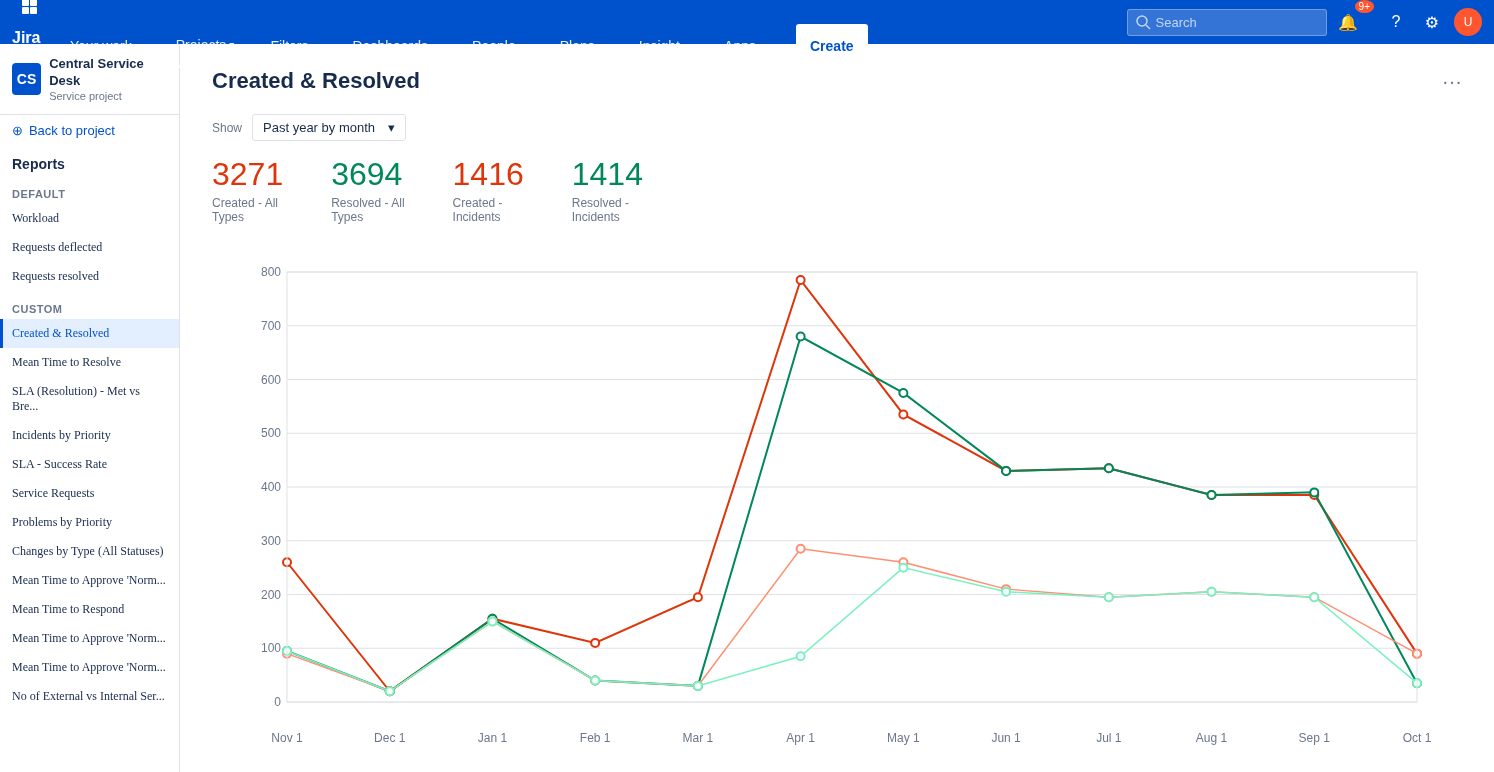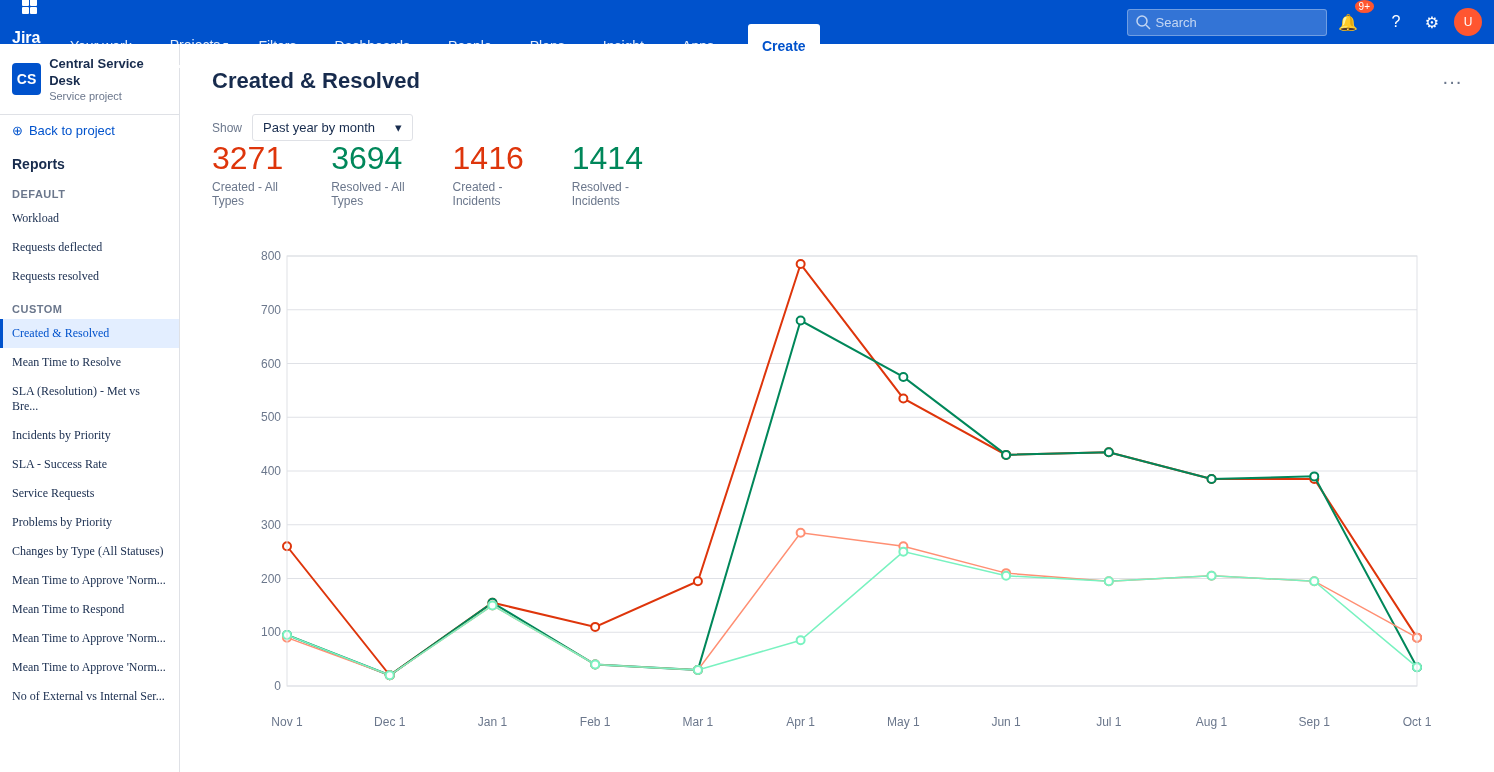--- a/index.html
+++ b/index.html
@@ -6,21 +6,21 @@
     body { font-family: -apple-system, BlinkMacSystemFont, 'Segoe UI', sans-serif; font-size: 14px; background: #fff; color: #172b4d; }
 
     
     .top-nav {
       display: flex; align-items: center; height: 44px;
       background: #0052cc; padding: 0 12px; gap: 8px;
       position: fixed; top: 0; left: 0; right: 0; z-index: 100;
     }
     .nav-logo { display: flex; align-items: center; gap: 6px; color: #fff; font-weight: 700; font-size: 16px; flex-direction: column; }
     .nav-logo-icon { width: 24px; height: 24px; }
-    .nav-items { display: flex; align-items: flex-end; gap: 10px; flex: 1; margin-top: 48px; }
+    .nav-items { display: flex; align-items: flex-end; gap: 16px; flex: 1; margin-top: 48px; }
     .nav-item { color: #fff; padding: 0 10px; height: 44px; display: flex; align-items: center; font-size: 14px; cursor: pointer; opacity: 0.9; }
     .nav-item.active { border-bottom: 3px solid #fff; }
     .nav-item-arrow { font-size: 10px; margin-left: 3px; }
     .nav-create { background: #fff; color: #0052cc; border: none; padding: 14px 14px; border-radius: 3px; font-weight: 600; cursor: pointer; font-size: 14px; margin-left: 6px; }
     .nav-right { display: flex; align-items: center; gap: 8px; margin-left: auto; }
     .nav-search { background: rgba(255,255,255,0.2); border: 1px solid rgba(255,255,255,0.3); border-radius: 3px; padding: 5px 10px; color: #fff; width: 200px; font-size: 13px; }
     .nav-search::placeholder { color: rgba(255,255,255,0.7); }
     .nav-icon-btn { color: #fff; width: 28px; height: 28px; display: flex; align-items: center; justify-content: center; cursor: pointer; border-radius: 50%; font-size: 16px; }
     .nav-avatar { width: 28px; height: 28px; border-radius: 50%; background: #ff5630; display: flex; align-items: center; justify-content: center; color: #fff; font-size: 12px; }
     .notif-badge { background: #ff5630; color: #fff; border-radius: 50%; font-size: 10px; padding: 1px 4px; margin-left: -8px; margin-top: -8px; min-width: 16px; text-align: center; }
@@ -41,23 +41,23 @@
 
     
     .main { flex: 1; overflow-y: auto; padding: 24px 32px; }
 
     
     .page-title-row { display: flex; align-items: center; justify-content: space-between; margin-bottom: 20px; }
     .page-title { font-size: 22px; font-weight: 600; color: #172b4d; }
     .more-icon { font-size: 20px; color: #6b778c; cursor: pointer; }
 
     
-    .show-row { display: flex; align-items: center; gap: 10px; }
+    .show-row { display: flex; align-items: center; gap: 10px; margin-bottom: 16px; }
     .show-label { font-size: 12px; color: #6b778c; }
-    .show-dropdown { display: flex; align-items: center; gap: 20px; border: 1px solid #dfe1e6; border-radius: 3px; padding: 5px 10px; font-size: 13px; cursor: pointer; background: #fff; color: #172b4d; }
+    .show-dropdown { display: flex; align-items: center; gap: 13px; border: 1px solid #dfe1e6; border-radius: 3px; padding: 5px 10px; font-size: 13px; cursor: pointer; background: #fff; color: #172b4d; }
 
     
     .stats-row { display: flex; gap: 48px; margin-bottom: 28px; }
     .stat-item { display: flex; flex-direction: column; }
     .stat-number { font-size: 32px; font-weight: 400; line-height: 1.1; }
     .stat-number.red { color: #de350b; }
     .stat-number.green { color: #00875a; }
     .stat-label { font-size: 12px; color: #6b778c; margin-top: 4px; }
 
     

